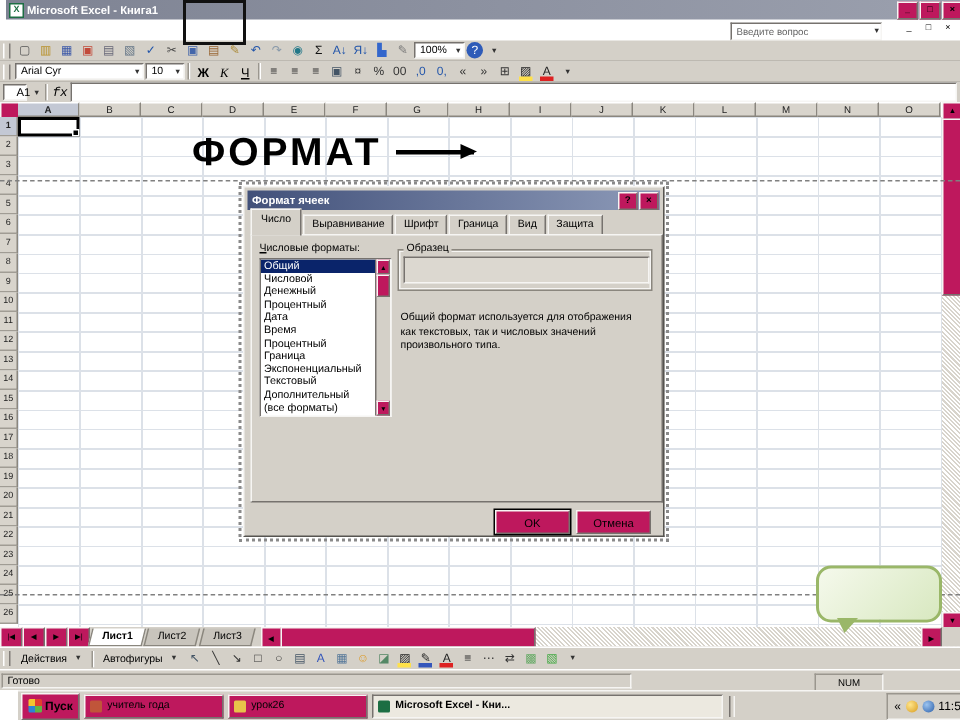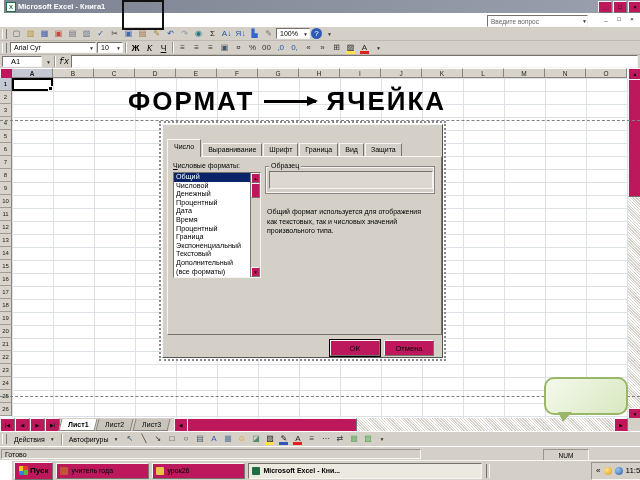--- a/index.html
+++ b/index.html
@@ -216,21 +216,21 @@
       <span class="ic glyph" data-name="decrease-decimal-icon" style="--c: #2255aa;">0,</span>
       <span class="ic glyph" data-name="decrease-indent-icon" style="--c: #333333;">«</span>
       <span class="ic glyph" data-name="increase-indent-icon" style="--c: #333333;">»</span>
       <span class="ic glyph" data-name="borders-icon" style="--c: #333333;">⊞</span>
       <span class="ic glyph" data-name="fill-color-icon" style="--c: #ffe14a;">▨</span>
       <span class="ic glyph" data-name="font-color-icon" style="--c: #dd2222;">А</span>
     <span class="drop" style="margin-left:2px" data-name="toolbar-options-icon">▼</span>
   </div>
 
   <div id="formulabar" class="abs face" data-name="formula-bar">
-    <span class="sunken" style="width:40px;height:11px;display:flex;align-items:center;padding-left:8px;font-size:7.5px;box-sizing:border-box" data-name="name-box">
+    <span class="sunken" style="width:16px;height:11px;display:flex;align-items:center;padding-left:8px;font-size:7.5px;box-sizing:border-box" data-name="name-box">
         <span>A1</span>
       </span>
     <span class="drop" data-name="chevron-down-icon">▼</span>
     <span class="sep" data-name="separator"></span>
     <span style="font-style:italic;font-family:Liberation Mono, monospace;font-size:8.5px" data-name="insert-function-icon">fx</span>
     <span class="sunken" style="flex:1;height:11px" data-name="formula-input"></span>
   </div>
 
   <div id="corner" class="abs raised" data-name="select-all-corner"></div>
   <div id="colheads" class="abs" data-name="column-headers">
@@ -280,24 +280,30 @@
   </div>
   <div id="gridbg" class="abs" data-name="worksheet-grid"></div>
   <div id="a1" class="abs" data-name="selected-cell-a1"></div>
 
   <div class="dashline abs" style="left:0;top:120px;width:640px" data-name="selection-dash-line"></div>
   <div class="dashline abs" style="left:0;top:396px;width:640px" data-name="page-break-line"></div>
 
   <div id="headline" class="abs" data-name="slide-headline">
     <span data-name="headline-word-format">ФОРМАТ</span>
     <span id="harrow" data-name="arrow-right-icon"></span>
-    <span data-name="headline-word-cell">ЯЧЕЙКА</span>
   </div>
 
   <div id="dialog" class="abs" data-name="format-cells-dialog">
+    <div id="dlgtitle" class="abs" data-name="dialog-title-bar">
+      <span data-name="dialog-title">Формат ячеек</span>
+      <span style="margin-left:auto;display:flex">
+        <span class="dlgbtn raised glyph" data-name="help-icon">?</span>
+          <span class="dlgbtn raised glyph" data-name="close-icon">×</span>
+      </span>
+    </div>
     <div id="dlgtabs" class="abs" data-name="dialog-tab-strip">
       <span class="dtab active" data-name="dialog-tab">Число</span>
         <span class="dtab" data-name="dialog-tab">Выравнивание</span>
         <span class="dtab" data-name="dialog-tab">Шрифт</span>
         <span class="dtab" data-name="dialog-tab">Граница</span>
         <span class="dtab" data-name="dialog-tab">Вид</span>
         <span class="dtab" data-name="dialog-tab">Защита</span>
     </div>
     <div id="dlgpanel" class="abs" data-name="number-tab-panel">
       <div id="fmtlabel" class="abs" data-name="formats-label">Числовые форматы:</div>

